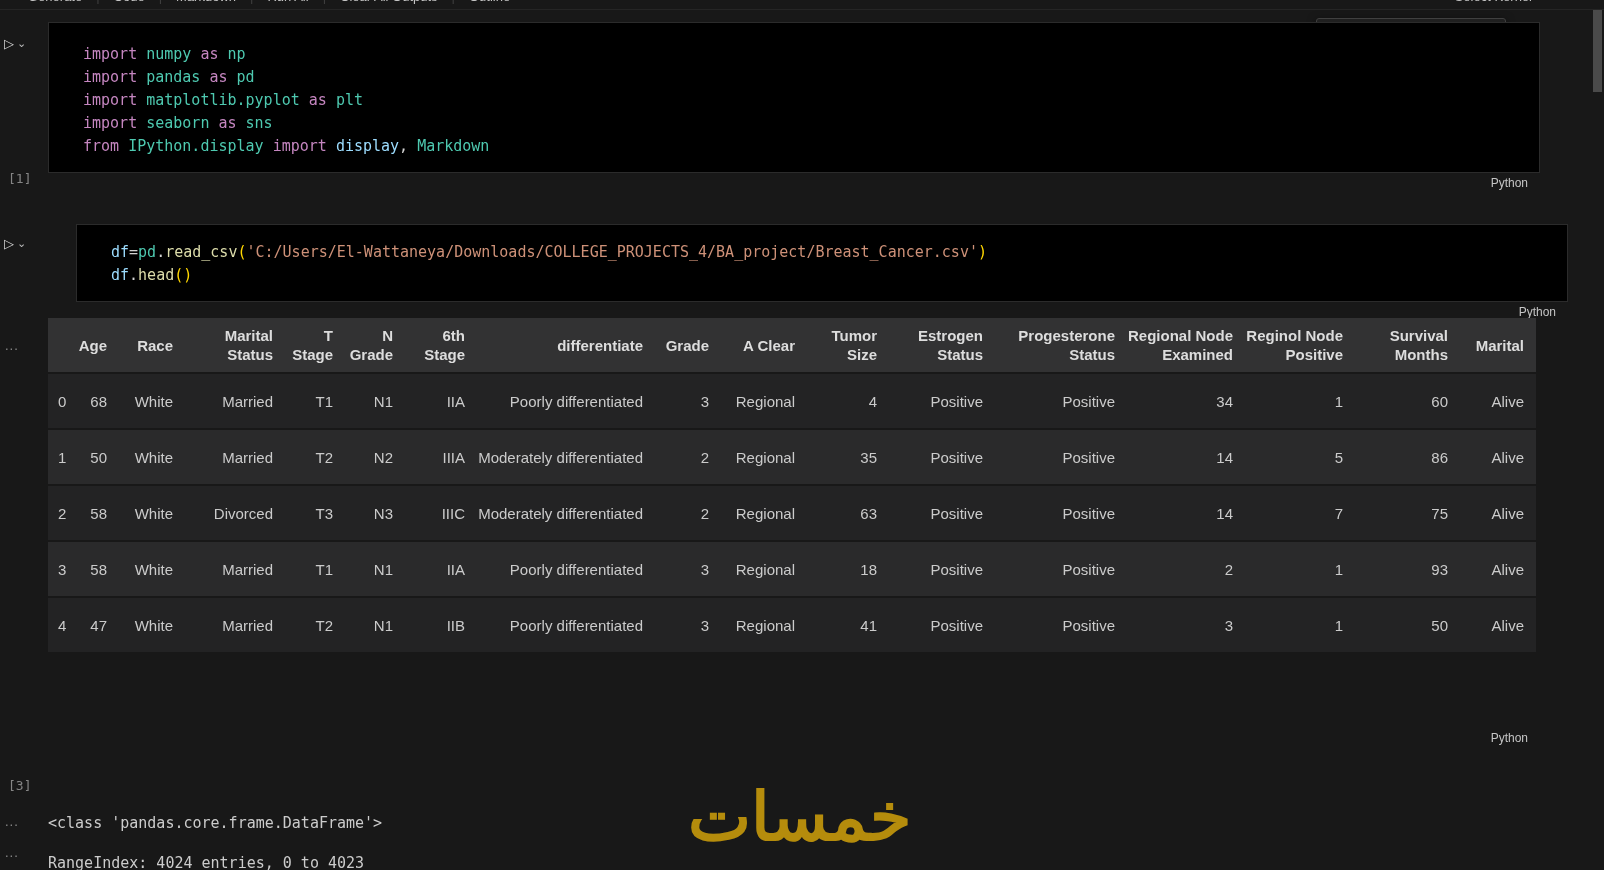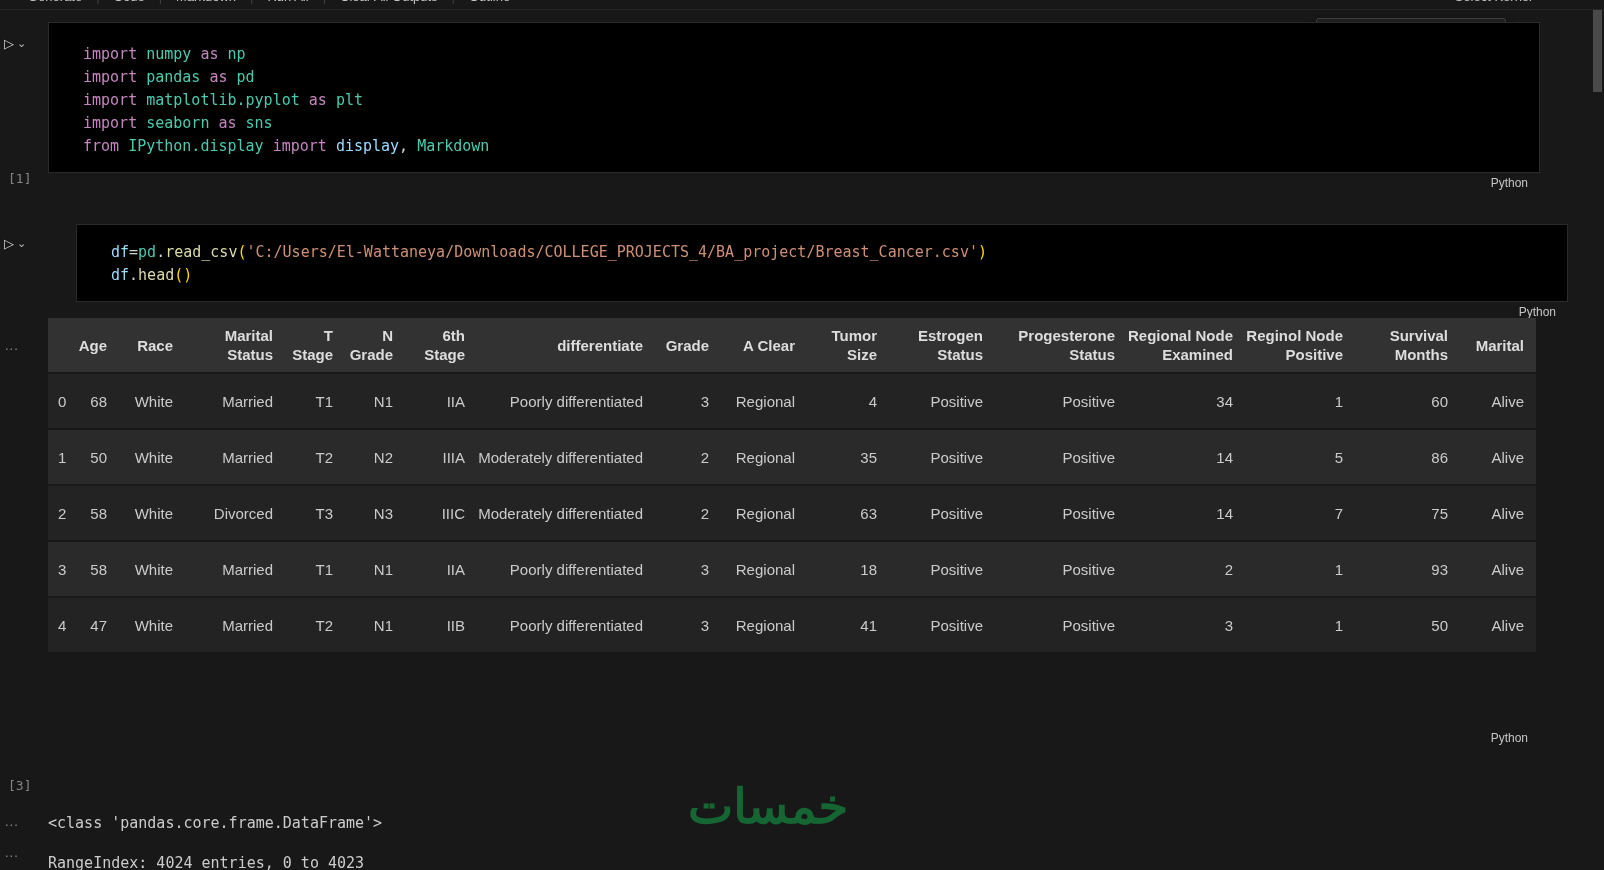--- a/index.html
+++ b/index.html
@@ -41,21 +41,21 @@
     padding:8px 12px 8px 0;border-bottom:2px solid #181818;line-height:19px;}
   table.df td{text-align:right;vertical-align:middle;height:50px;padding:2px 12px 2px 0;
     border-bottom:2px solid #181818;line-height:19px;}
   table.df th:first-child{padding-left:10px;}
   table.df td.idx{text-align:left;padding-left:10px;}
   table.df tbody tr:nth-child(odd){background:#232324;}
   table.df tbody tr:nth-child(even){background:#2a2a2b;}
   
   .mono-out{position:absolute;left:48px;font-family:"DejaVu Sans Mono",monospace;font-size:15px;color:#cccccc;white-space:pre;}
   
-  .watermark{position:absolute;left:688px;top:778px;font-size:48px;font-weight:bold;color:#15803d;opacity:.75;direction:rtl;}
+  .watermark{position:absolute;left:688px;top:778px;font-size:67px;font-weight:bold;color:#eab308;opacity:.75;direction:rtl;}
 </style>
 </head>
 <body>
 
 <div class="app-toolbar">
   <div class="app-toolbar-inner">
       <span class="tb-item">Generate</span>
       <span class="tb-sep">|</span>
       <span class="tb-item">Code</span>
       <span class="tb-sep">|</span>

